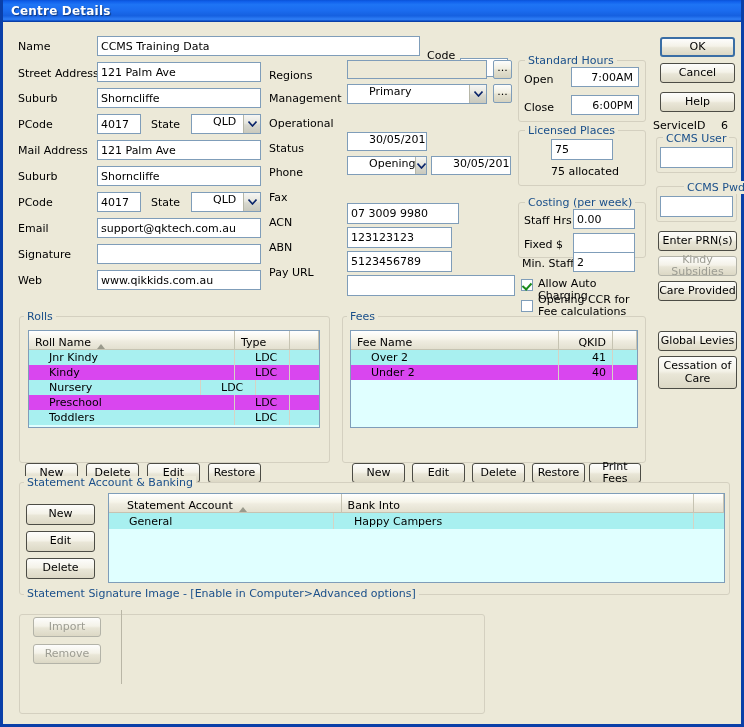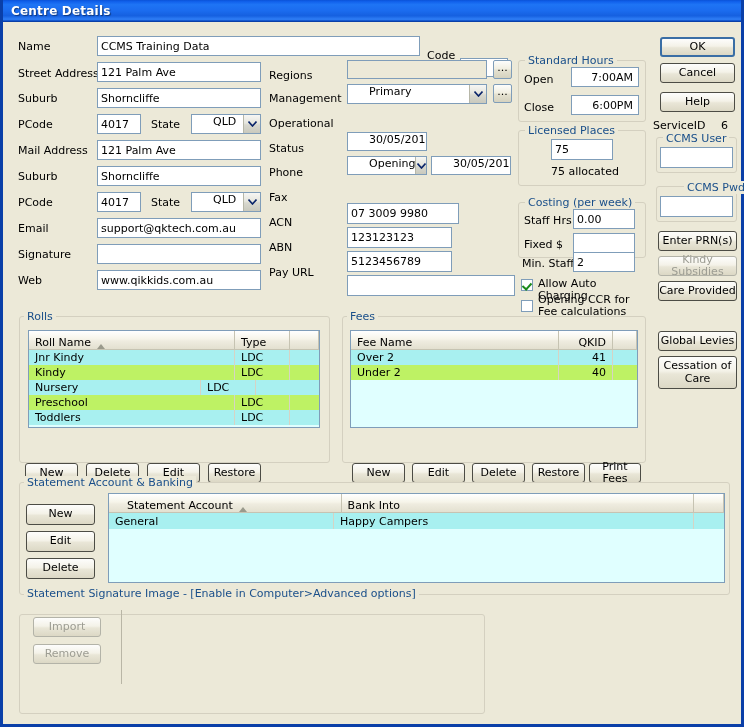--- a/index.html
+++ b/index.html
@@ -160,24 +160,24 @@
     border-right: 4px solid transparent;
     border-bottom: 5px solid #9a9a8c;
   }
   .grow {
     display: flex;
     height: 15px;
     font-size: 11px;
     box-sizing: border-box;
   }
   .grow.sel { background: #a8f0f0; }
-  .grow.alt { background: #bef264; }
+  .grow.alt { background: #d946ef; }
   .gc {
     display: flex; align-items: center;
-    padding-left: 6px;
+    padding-left: 20px;
     box-sizing: border-box;
     border-right: 1px solid #d6d3c4;
     overflow: hidden; white-space: nowrap;
   }
   .gc.num { justify-content: flex-end; padding-right: 6px; }
 
   
   .cb-row { display: flex; align-items: flex-start; }
   .cbox {
     width: 12px; height: 12px;

